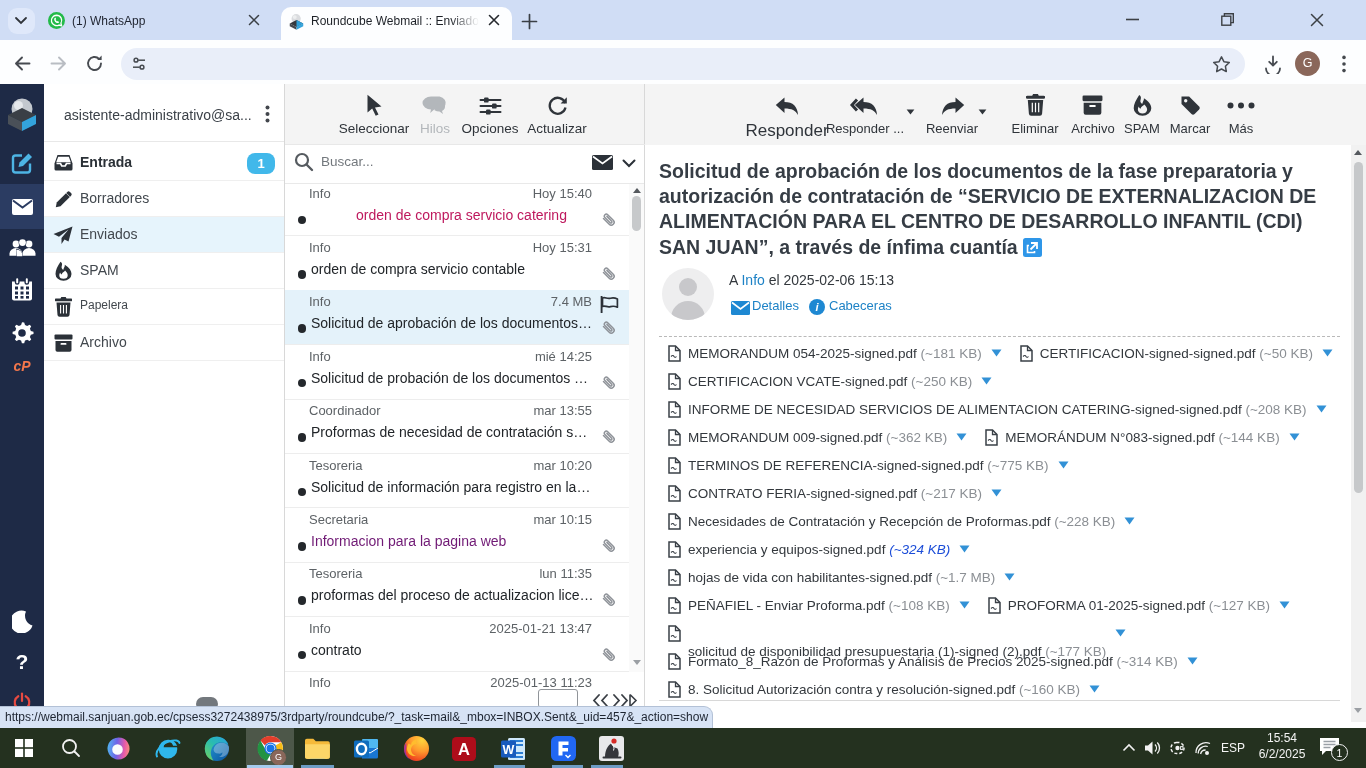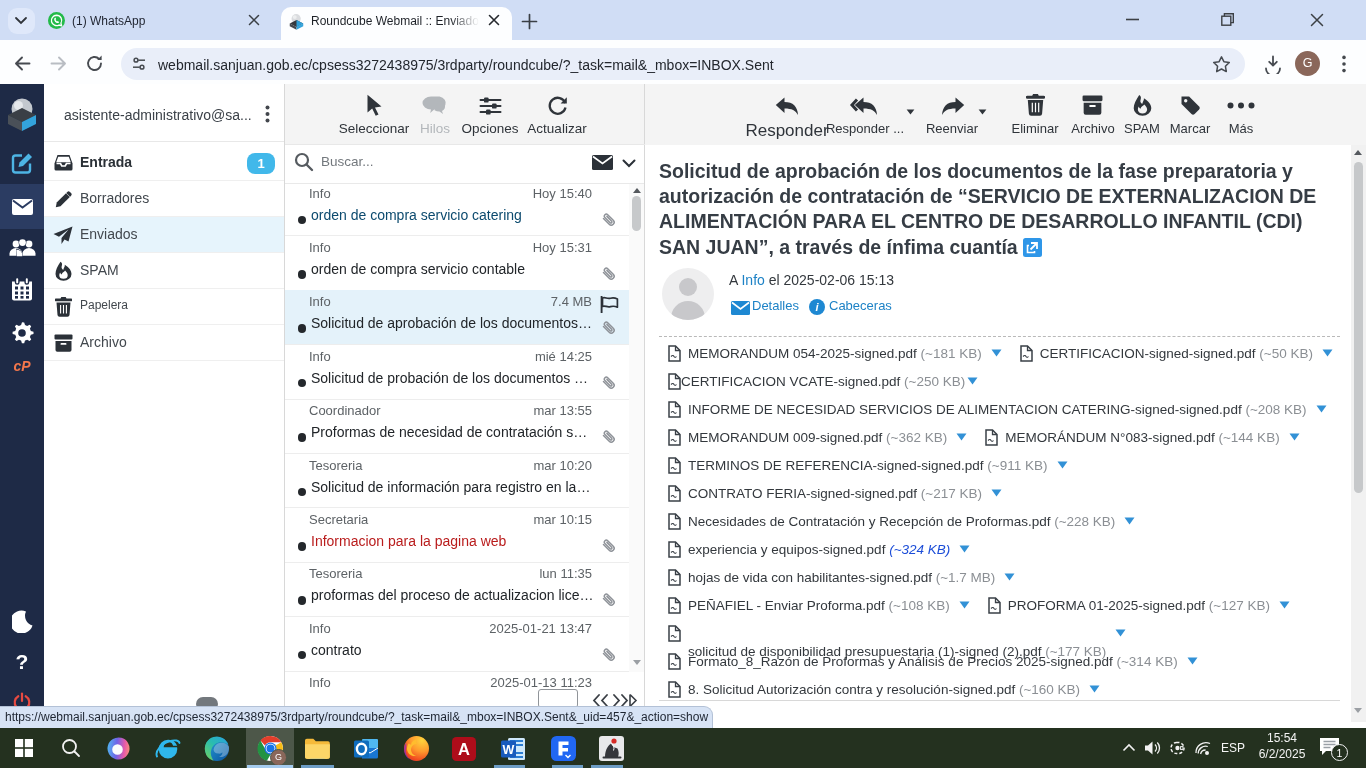--- a/index.html
+++ b/index.html
@@ -66,21 +66,20 @@
       <path d="M17 10.5 a6.5 6.5 0 1 1 -1.9 -4.6" stroke="#474b51" stroke-width="1.9" fill="none" stroke-linecap="round"></path>
       <path d="M17.6 2.5 V7 H13.1 Z" fill="#474b51"></path>
     </svg>
 <div class="abs" style="left:121px;top:48px;width:1124px;height:32px;border-radius:16px;background:#e9eef9;"></div>
 <svg class="abs" style="left:130px;top:55px;" width="18" height="18" viewBox="0 0 18 18">
       <circle cx="6" cy="5.2" r="1.9" fill="none" stroke="#474b51" stroke-width="1.5"></circle>
       <path d="M8.2 5.2 H15" stroke="#474b51" stroke-width="1.5"></path>
       <circle cx="12" cy="12.2" r="1.9" fill="none" stroke="#474b51" stroke-width="1.5"></circle>
       <path d="M3 12.2 H9.8" stroke="#474b51" stroke-width="1.5"></path>
     </svg>
-<div class="abs" style="left:158px;top:56.5px;font-size:14px;color:#23272e;">webmail.sanjuan.gob.ec/cpsess3272438975/3rdparty/roundcube/?_task=mail&amp;_mbox=INBOX.Sent</div>
 <svg class="abs" style="left:1212px;top:55px;" width="19" height="19" viewBox="0 0 19 19">
       <path d="M9.5 1.8 L11.9 6.7 L17.3 7.4 L13.4 11.2 L14.3 16.6 L9.5 14 L4.7 16.6 L5.6 11.2 L1.7 7.4 L7.1 6.7 Z" fill="none" stroke="#474b51" stroke-width="1.5" stroke-linejoin="round"></path>
     </svg>
 <svg class="abs" style="left:1263px;top:54px;" width="20" height="20" viewBox="0 0 20 20">
       <path d="M10 2.5 V11 M6.2 7.8 L10 11.6 L13.8 7.8" stroke="#474b51" stroke-width="1.8" fill="none" stroke-linecap="round" stroke-linejoin="round"></path>
       <path d="M3 14.5 a7 7 0 0 0 14 0" fill="none" stroke="#474b51" stroke-width="1.8" stroke-linecap="round"></path>
     </svg>
 <div class="abs" style="left:1295px;top:51px;width:25px;height:25px;border-radius:50%;background:#8a675a;color:#fff;font-size:12.5px;text-align:center;line-height:25px;">G</div>
 <svg class="abs" style="left:1341px;top:54px;" width="6" height="20" viewBox="0 0 6 20">
       <circle cx="3" cy="3.4" r="1.8" fill="#45494e"></circle>
@@ -241,21 +240,21 @@
       <rect width="21" height="15" rx="1.5" fill="#2b3138"></rect>
       <path d="M1 1.5 L10.5 8.5 L20 1.5" fill="none" stroke="#fff" stroke-width="1.7"></path>
     </svg>
 <svg class="abs" style="left:622px;top:159px;" width="14" height="9" viewBox="0 0 14 9">
       <path d="M1.5 1.5 L7 7 L12.5 1.5" stroke="#2b3138" stroke-width="2" fill="none" stroke-linecap="round"></path>
     </svg>
 <div class="abs" style="left:285px;top:183px;width:359px;height:1px;background:#e9e9e9;"></div>
 <div class="abs" style="left:309px;top:185.6px;font-size:13px;color:#5d6266;">Info</div>
 <div class="abs" style="left:440px;top:185.6px;width:152px;text-align:right;font-size:13px;color:#5d6266;">Hoy 15:40</div>
 <div class="abs" style="left:297.5px;top:215.6px;width:8.5px;height:8.5px;border-radius:50%;background:#24282c;"></div>
-<div class="abs ellip" style="left:311px;top:206.6px;width:283px;font-size:14px;color:#0c4a6e;text-overflow:ellipsis;">orden de compra servicio catering</div>
+<div class="abs ellip" style="left:320px;top:206.6px;width:283px;font-size:14px;color:#be185d;text-overflow:ellipsis;text-align:center;">orden de compra servicio catering</div>
 <svg class="abs" style="left:599px;top:210.6px;" width="20" height="18" viewBox="0 0 20 20">
       <g transform="rotate(-45 10 10)">
         <path d="M6.8 4.5 V13.5 a3.2 3.2 0 0 0 6.4 0 V4.8 a2.2 2.2 0 0 0 -4.4 0 V13 a1.2 1.2 0 0 0 2.4 0 V5.5" fill="none" stroke="#8e9298" stroke-width="1.6" stroke-linecap="round"></path>
       </g>
     </svg>
 <div class="abs" style="left:285px;top:235.4px;width:344px;height:1px;background:#ededed;"></div>
 <div class="abs" style="left:309px;top:240.0px;font-size:13px;color:#5d6266;">Info</div>
 <div class="abs" style="left:440px;top:240.0px;width:152px;text-align:right;font-size:13px;color:#5d6266;">Hoy 15:31</div>
 <div class="abs" style="left:297.5px;top:270.0px;width:8.5px;height:8.5px;border-radius:50%;background:#24282c;"></div>
 <div class="abs ellip" style="left:311px;top:261.0px;width:283px;font-size:14px;color:#212529;text-overflow:ellipsis;">orden de compra servicio contable</div>
@@ -301,21 +300,21 @@
     </svg>
 <div class="abs" style="left:285px;top:453.0px;width:344px;height:1px;background:#ededed;"></div>
 <div class="abs" style="left:309px;top:457.6px;font-size:13px;color:#5d6266;">Tesoreria</div>
 <div class="abs" style="left:440px;top:457.6px;width:152px;text-align:right;font-size:13px;color:#5d6266;">mar 10:20</div>
 <div class="abs" style="left:297.5px;top:487.6px;width:8.5px;height:8.5px;border-radius:50%;background:#24282c;"></div>
 <div class="abs ellip" style="left:311px;top:478.6px;width:283px;font-size:14px;color:#212529;text-overflow:ellipsis;">Solicitud de información para registro en la plata</div>
 <div class="abs" style="left:285px;top:507.4px;width:344px;height:1px;background:#ededed;"></div>
 <div class="abs" style="left:309px;top:512.0px;font-size:13px;color:#5d6266;">Secretaria</div>
 <div class="abs" style="left:440px;top:512.0px;width:152px;text-align:right;font-size:13px;color:#5d6266;">mar 10:15</div>
 <div class="abs" style="left:297.5px;top:542.0px;width:8.5px;height:8.5px;border-radius:50%;background:#24282c;"></div>
-<div class="abs ellip" style="left:311px;top:533.0px;width:283px;font-size:14px;color:#b91c1c;text-overflow:ellipsis;">Informacion para la pagina web</div>
+<div class="abs ellip" style="left:311px;top:533.0px;width:283px;font-size:14px;color:#701a75;text-overflow:ellipsis;">Informacion para la pagina web</div>
 <svg class="abs" style="left:599px;top:537.0px;" width="20" height="18" viewBox="0 0 20 20">
       <g transform="rotate(-45 10 10)">
         <path d="M6.8 4.5 V13.5 a3.2 3.2 0 0 0 6.4 0 V4.8 a2.2 2.2 0 0 0 -4.4 0 V13 a1.2 1.2 0 0 0 2.4 0 V5.5" fill="none" stroke="#8e9298" stroke-width="1.6" stroke-linecap="round"></path>
       </g>
     </svg>
 <div class="abs" style="left:285px;top:561.8px;width:344px;height:1px;background:#ededed;"></div>
 <div class="abs" style="left:309px;top:566.4px;font-size:13px;color:#5d6266;">Tesoreria</div>
 <div class="abs" style="left:440px;top:566.4px;width:152px;text-align:right;font-size:13px;color:#5d6266;">lun 11:35</div>
 <div class="abs" style="left:297.5px;top:596.4px;width:8.5px;height:8.5px;border-radius:50%;background:#24282c;"></div>
 <div class="abs ellip" style="left:311px;top:587.4px;width:283px;font-size:14px;color:#212529;text-overflow:ellipsis;">proformas del proceso de actualizacion licencias</div>
@@ -444,21 +443,21 @@
           <path d="M7.5 1 v4.5 H12" fill="none" stroke="#3a4047" stroke-width="1.3"></path>
           <path d="M3 11.5 c1.5 -1.5 2.5 -1 3 0 c.5 1 1.5 1.2 2.5 0" fill="none" stroke="#3a4047" stroke-width="1.1"></path>
         </svg>
         <span style="color:#33383d;">CERTIFICACION-signed-signed.pdf <span style="color:#8b8f94;">(~50 KB)</span></span>
         <svg style="flex:none;margin-left:2px;" width="11" height="8" viewBox="0 0 11 8">
           <path d="M0.5 0.5 h10 L5.5 7.5 Z" fill="#3291d6"></path>
         </svg>
       </span>
     </div>
 <div class="abs" style="left:668px;top:367px;width:697px;height:28px;display:flex;align-items:center;font-size:13.5px;white-space:nowrap;">
-      <span style="display:inline-flex;align-items:center;margin-right:18px;">
+      <span style="display:inline-flex;align-items:center;gap:7px;margin-right:18px;">
         <svg style="flex:none;" width="13" height="17" viewBox="0 0 13 17">
           <path d="M1 1 h6.5 L12 5.5 V16 H1 Z" fill="none" stroke="#3a4047" stroke-width="1.5"></path>
           <path d="M7.5 1 v4.5 H12" fill="none" stroke="#3a4047" stroke-width="1.3"></path>
           <path d="M3 11.5 c1.5 -1.5 2.5 -1 3 0 c.5 1 1.5 1.2 2.5 0" fill="none" stroke="#3a4047" stroke-width="1.1"></path>
         </svg>
         <span style="color:#33383d;">CERTIFICACION VCATE-signed.pdf <span style="color:#8b8f94;">(~250 KB)</span></span>
         <svg style="flex:none;margin-left:2px;" width="11" height="8" viewBox="0 0 11 8">
           <path d="M0.5 0.5 h10 L5.5 7.5 Z" fill="#3291d6"></path>
         </svg>
       </span>
@@ -500,21 +499,21 @@
         </svg>
       </span>
     </div>
 <div class="abs" style="left:668px;top:451px;width:697px;height:28px;display:flex;align-items:center;font-size:13.5px;white-space:nowrap;">
       <span style="display:inline-flex;align-items:center;gap:7px;margin-right:18px;">
         <svg style="flex:none;" width="13" height="17" viewBox="0 0 13 17">
           <path d="M1 1 h6.5 L12 5.5 V16 H1 Z" fill="none" stroke="#3a4047" stroke-width="1.5"></path>
           <path d="M7.5 1 v4.5 H12" fill="none" stroke="#3a4047" stroke-width="1.3"></path>
           <path d="M3 11.5 c1.5 -1.5 2.5 -1 3 0 c.5 1 1.5 1.2 2.5 0" fill="none" stroke="#3a4047" stroke-width="1.1"></path>
         </svg>
-        <span style="color:#33383d;">TERMINOS DE REFERENCIA-signed-signed.pdf <span style="color:#8b8f94;">(~911 KB)</span></span>
+        <span style="color:#33383d;">TERMINOS DE REFERENCIA-signed-signed.pdf <span style="color:#8b8f94;">(~775 KB)</span></span>
         <svg style="flex:none;margin-left:2px;" width="11" height="8" viewBox="0 0 11 8">
           <path d="M0.5 0.5 h10 L5.5 7.5 Z" fill="#3291d6"></path>
         </svg>
       </span>
     </div>
 <div class="abs" style="left:668px;top:479px;width:697px;height:28px;display:flex;align-items:center;font-size:13.5px;white-space:nowrap;">
       <span style="display:inline-flex;align-items:center;gap:7px;margin-right:18px;">
         <svg style="flex:none;" width="13" height="17" viewBox="0 0 13 17">
           <path d="M1 1 h6.5 L12 5.5 V16 H1 Z" fill="none" stroke="#3a4047" stroke-width="1.5"></path>
           <path d="M7.5 1 v4.5 H12" fill="none" stroke="#3a4047" stroke-width="1.3"></path>

